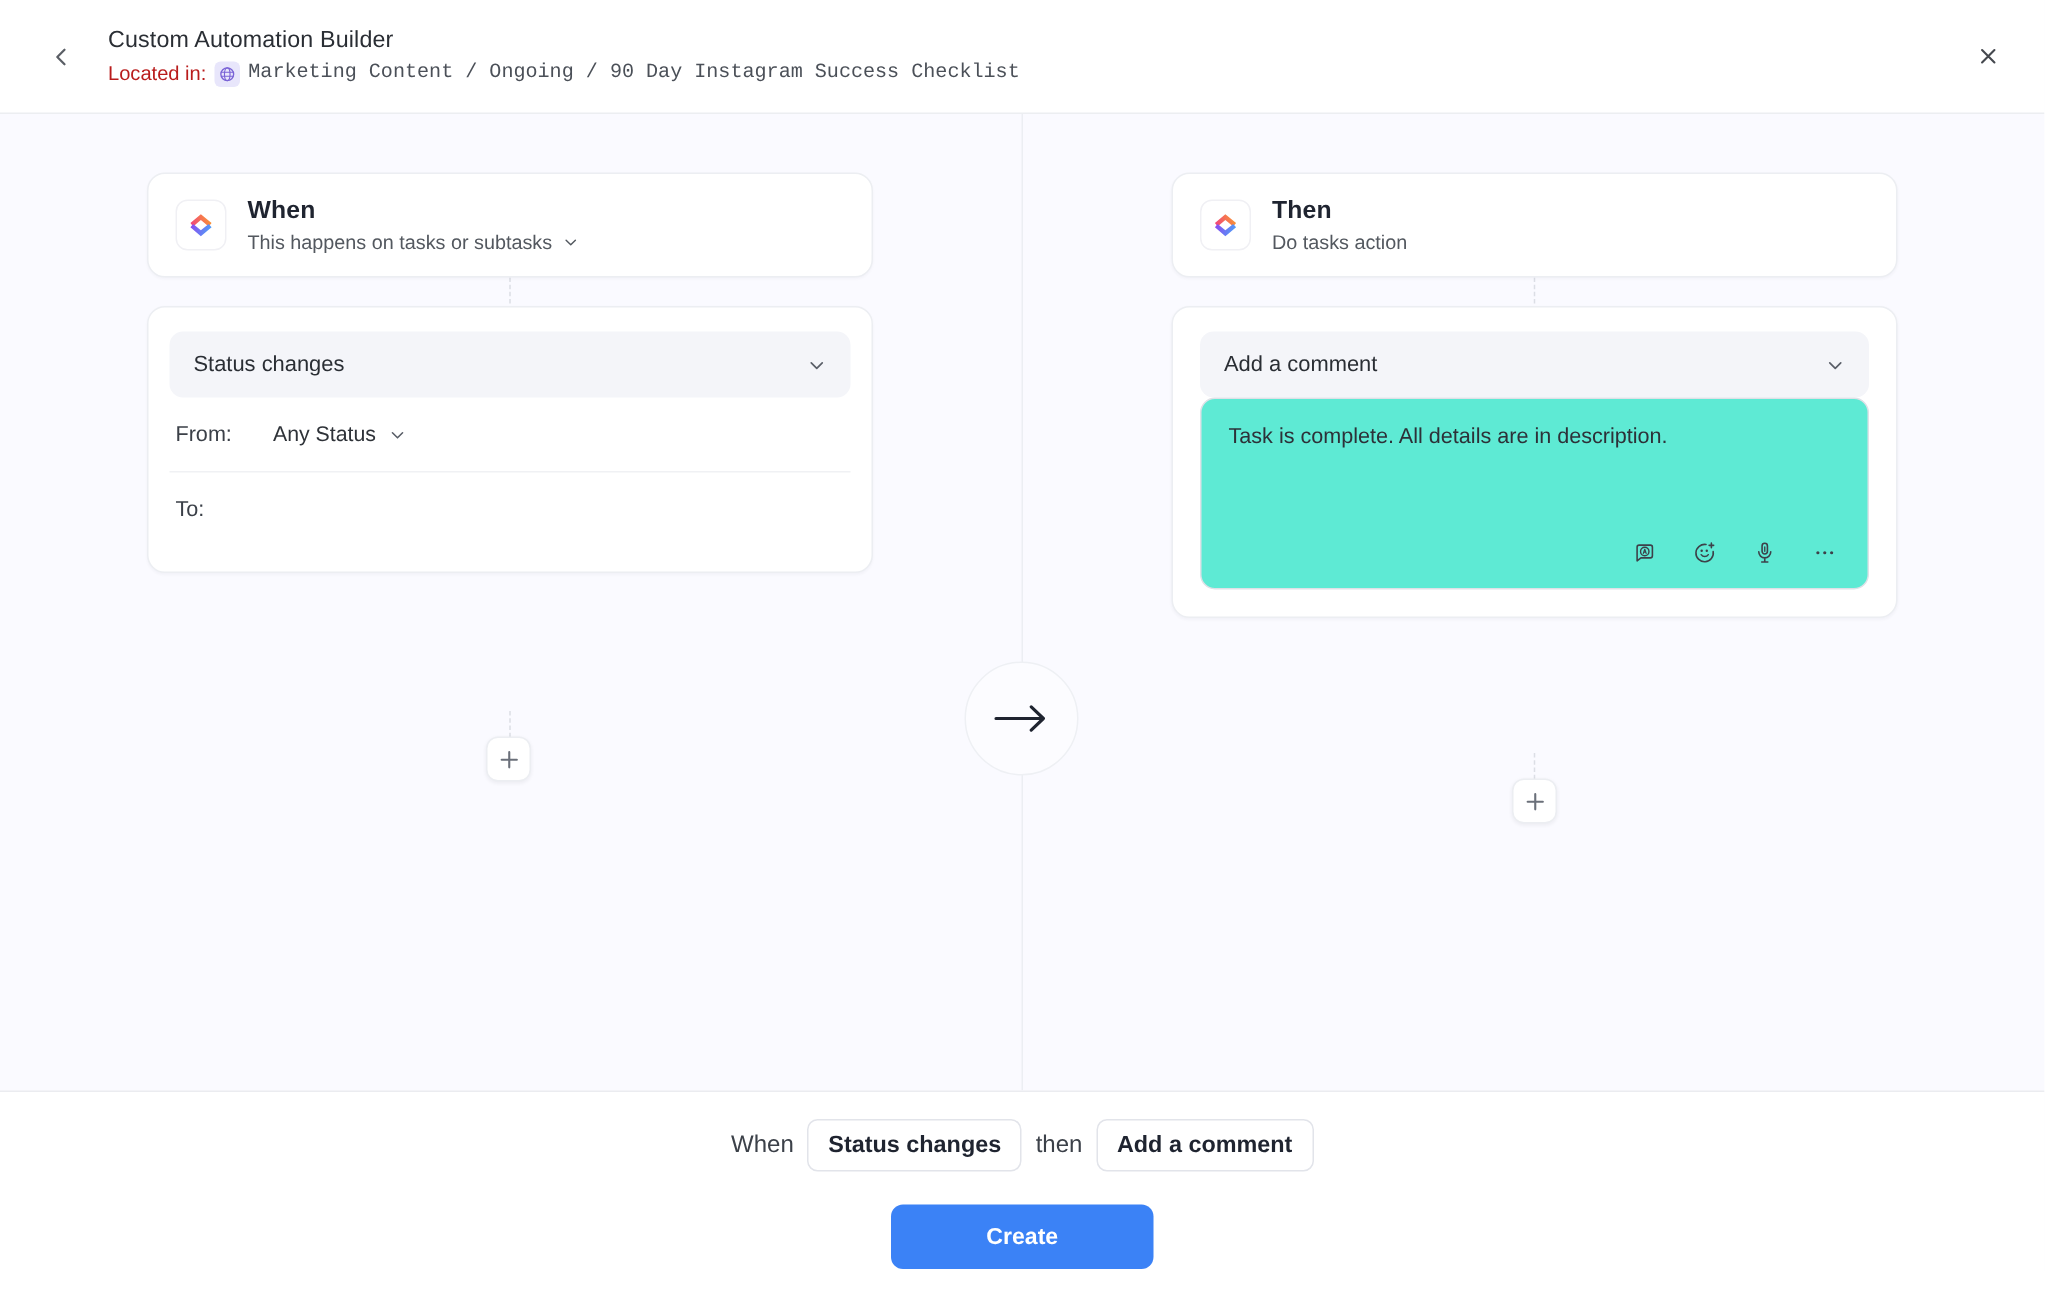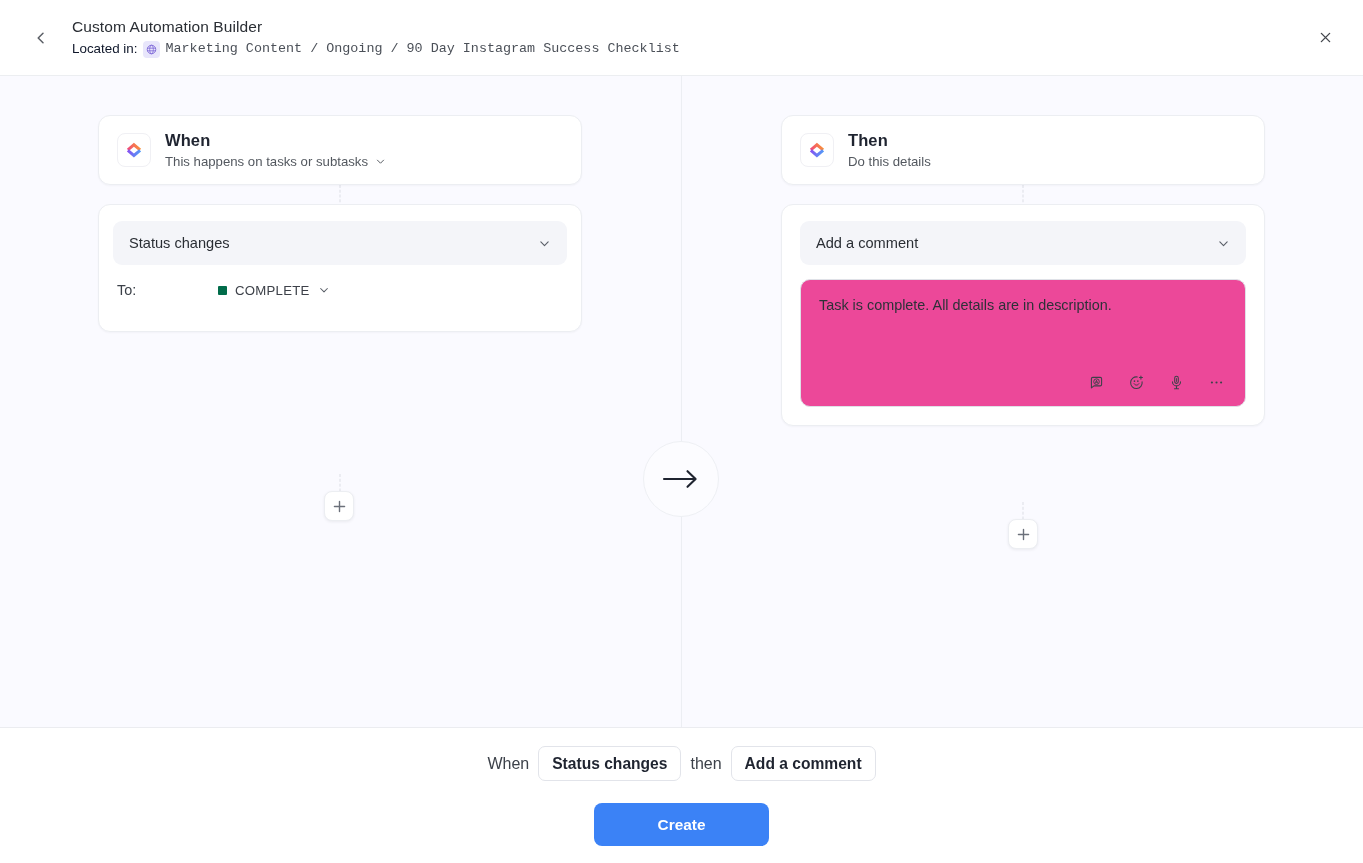--- a/index.html
+++ b/index.html
@@ -39,21 +39,21 @@
     letter-spacing: .1px;
   }
   .header-sub {
     margin-top: 3px;
     font-size: 13.4px;
     color: #4b5058;
     line-height: 18px;
     display: flex; align-items: center;
     white-space: nowrap;
   }
-  .loc-label { color: #0f172a; }
+  .loc-label { color: #b91c1c; }
   .globe-chip {
     display: inline-flex; align-items: center; justify-content: center;
     width: 17px; height: 17px; border-radius: 4px;
     background: #e8e6fb; margin: 0 6px 0 5px; flex: 0 0 17px;
   }
   .crumb { color: #4b5058; font-family: Liberation Mono, monospace; }
   .close-btn {
     position: absolute; right: 22px; top: 50%; transform: translateY(-50%);
     width: 32px; height: 32px; border-radius: 7px;
     display: flex; align-items: center; justify-content: center;
@@ -134,47 +134,46 @@
     font-weight: 400;
     cursor: pointer;
   }
   .select-pill .pill-label { flex: 1 1 auto; }
 
   .field-row {
     display: flex; align-items: center;
     height: 50px;
     border-bottom: 1px solid #f0f1f4;
   }
-  .field-row:last-child { border-bottom: none; gap: 36px; }
+  .field-row:last-child { border-bottom: none; }
   .field-row .lbl {
     width: 55px; flex: 0 0 55px;
     font-size: 14.4px; color: #3b4048;
     padding-left: 4px;
   }
   .field-row .val {
     flex: 1 1 auto;
     height: 40px;
     display: flex; align-items: center;
     padding: 0 14px;
     border-radius: 8px;
     font-size: 14.2px; color: #2e3238;
     cursor: pointer;
     gap: 8px;
   }
   .status-dot { width: 9px; height: 9px; border-radius: 1px; flex: 0 0 9px; }
   .status-name { letter-spacing: .25px; font-size: 13.2px; color: #3d4149; }
 
   .comment-box {
-    margin-top: 14px;
     border: 1px solid #dfe1e7;
     border-radius: 10px;
     height: 128px;
     padding: 15px 18px 10px 18px;
     position: relative;
-    background: #ec4899;
+    background: #5eead4;
     cursor: text;
   }
   .comment-text { font-size: 14.4px; color: #2d3138; line-height: 20px; }
   .comment-tools {
     position: absolute; right: 16px; bottom: 11px;
     display: flex; align-items: center; gap: 14px;
     color: #3d4149;
   }
   .tool-btn {
     width: 26px; height: 26px; border-radius: 6px;
@@ -302,30 +301,32 @@
       </div>
 
       <div class="card body-card when-body">
         <div class="select-pill">
           <span class="pill-label">Status changes</span>
           <svg width="13" height="13" viewBox="0 0 16 16" fill="none">
             <path d="M3.5 6 8 10.5 12.5 6" stroke="#5a5f68" stroke-width="1.4" stroke-linecap="round" stroke-linejoin="round"></path>
           </svg>
         </div>
 
-
         <div class="field-row">
-          <span class="lbl">To:</span>
+          <span class="lbl">From:</span>
           <div class="val">
-            <span class="status-dot" style="background:#016c4a"></span>
-            <span class="status-name">COMPLETE</span>
+            <span>Any Status</span>
             <svg width="12" height="12" viewBox="0 0 16 16" fill="none">
               <path d="M3.5 6 8 10.5 12.5 6" stroke="#5a5f68" stroke-width="1.4" stroke-linecap="round" stroke-linejoin="round"></path>
             </svg>
           </div>
+        </div>
+
+        <div class="field-row">
+          <span class="lbl">To:</span>
         </div>
       </div>
 
       <div class="connector" style="top:398px;height:32px;"></div>
       <div class="add-btn" style="left:226px; top:415px;">
         <svg width="15" height="15" viewBox="0 0 16 16" fill="none">
           <path d="M8 2.6v10.8M2.6 8h10.8" stroke="#6b707a" stroke-width="1.5" stroke-linecap="round"></path>
         </svg>
       </div>
     </div>
@@ -345,21 +346,21 @@
                 <stop offset="0" stop-color="#8b4bf0"></stop>
                   <stop offset="1" stop-color="#49a8f8"></stop>
               </linearGradient>
             </defs>
             <path d="M4.3 10.6 11.9 4.2l7.8 6.4-2.1 2.5-5.7-4.7-5.6 4.7z" fill="url(#cuTop2)"></path>
             <path d="M4.3 13.7 11.9 20.1l7.8-6.4-2.1-2.5-5.7 4.7-5.6-4.7z" fill="url(#cuBot2)"></path>
           </svg>
         </div>
         <div class="head-txt">
           <div class="head-title">Then</div>
-          <div class="head-sub">Do this details</div>
+          <div class="head-sub">Do tasks action</div>
         </div>
       </div>
 
       <div class="card body-card then-body">
         <div class="select-pill">
           <span class="pill-label">Add a comment</span>
           <svg width="13" height="13" viewBox="0 0 16 16" fill="none">
             <path d="M3.5 6 8 10.5 12.5 6" stroke="#5a5f68" stroke-width="1.4" stroke-linecap="round" stroke-linejoin="round"></path>
           </svg>
         </div>

